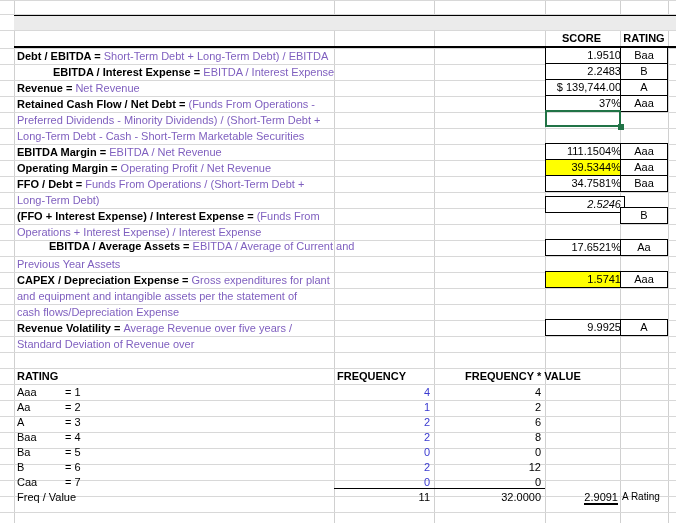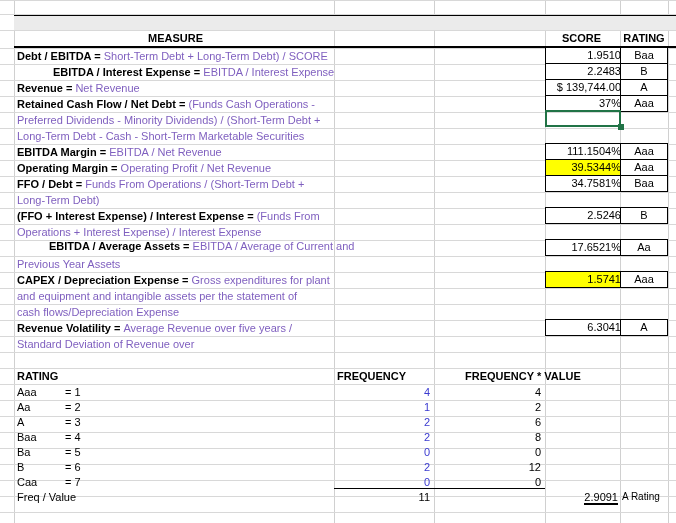--- a/index.html
+++ b/index.html
@@ -165,29 +165,28 @@
       <div class="hgrid" style="top: 400px;"></div>
       <div class="hgrid" style="top: 416px;"></div>
       <div class="hgrid" style="top: 432px;"></div>
       <div class="hgrid" style="top: 448px;"></div>
       <div class="hgrid" style="top: 464px;"></div>
       <div class="hgrid" style="top: 480px;"></div>
       <div class="hgrid" style="top: 496px;"></div>
       <div class="hgrid" style="top: 512px;"></div>
     </div>
 
-  <div class="hdr-label" style="left:17px; top:30px; width:317px; text-align:center;">MEASURE</div>
   <div class="hdr-label" style="left:545px; top:30px; width:73px; text-align:center;">SCORE</div>
   <div class="hdr-label" style="left:620px; top:30px; width:48px; text-align:center;">RATING</div>
 
   <div id="measure-rows">
-      <div class="cell meas" style="top: 48px;"><span class="bold">Debt / EBITDA</span><span class="bold"> = </span><span class="formula">Short-Term Debt + Long-Term Debt) / SCORE</span></div>
+      <div class="cell meas" style="top: 48px;"><span class="bold">Debt / EBITDA</span><span class="bold"> = </span><span class="formula">Short-Term Debt + Long-Term Debt) / EBITDA</span></div>
       <div class="cell meas" style="top: 64px; margin-left: 36px;"><span class="bold">EBITDA / Interest Expense</span><span class="bold"> = </span><span class="formula">EBITDA / Interest Expense</span></div>
       <div class="cell meas" style="top: 80px;"><span class="bold">Revenue</span><span class="bold"> = </span><span class="formula">Net Revenue</span></div>
-      <div class="cell meas" style="top: 96px;"><span class="bold">Retained Cash Flow / Net Debt</span><span class="bold"> = </span><span class="formula">(Funds Cash Operations -</span></div>
+      <div class="cell meas" style="top: 96px;"><span class="bold">Retained Cash Flow / Net Debt</span><span class="bold"> = </span><span class="formula">(Funds From Operations -</span></div>
       <div class="cell meas" style="top: 112px;"><span class="formula">Preferred Dividends - Minority Dividends) / (Short-Term Debt +</span></div>
       <div class="cell meas" style="top: 128px;"><span class="formula">Long-Term Debt - Cash - Short-Term Marketable Securities</span></div>
       <div class="cell meas" style="top: 144px;"><span class="bold">EBITDA Margin</span><span class="bold"> = </span><span class="formula">EBITDA / Net Revenue</span></div>
       <div class="cell meas" style="top: 160px; text-align: right;"><span class="bold">Operating Margin</span><span class="bold"> = </span><span class="formula">Operating Profit / Net Revenue</span></div>
       <div class="cell meas" style="top: 176px;"><span class="bold">FFO / Debt</span><span class="bold"> = </span><span class="formula">Funds From Operations / (Short-Term Debt +</span></div>
       <div class="cell meas" style="top: 192px;"><span class="formula"> Long-Term Debt)</span></div>
       <div class="cell meas" style="top: 208px;"><span class="bold">(FFO + Interest Expense) / Interest Expense</span><span class="bold"> = </span><span class="formula">(Funds From</span></div>
       <div class="cell meas" style="top: 224px;"><span class="formula">Operations + Interest Expense) / Interest Expense</span></div>
       <div class="cell meas" style="top: 238px; padding-left: 32px;"><span class="bold">EBITDA / Average Assets</span><span class="bold"> = </span><span class="formula">EBITDA / Average of Current and</span></div>
       <div class="cell meas" style="top: 256px;"><span class="formula">Previous Year Assets</span></div>
@@ -205,27 +204,27 @@
       <div class="boxcell score" style="top: 79px;">$ 139,744.00</div>
       <div class="boxcell rating" style="top: 79px;">A</div>
       <div class="boxcell score" style="top: 95px;">37%</div>
       <div class="boxcell rating" style="top: 95px;">Aaa</div>
       <div class="boxcell score" style="top: 143px;">111.1504%</div>
       <div class="boxcell rating" style="top: 143px;">Aaa</div>
       <div class="boxcell score hl" style="top: 159px;">39.5344%</div>
       <div class="boxcell rating" style="top: 159px;">Aaa</div>
       <div class="boxcell score" style="top: 175px;">34.7581%</div>
       <div class="boxcell rating" style="top: 175px;">Baa</div>
-      <div class="boxcell score" style="top: 207px;">2.5246</div>
+      <div class="boxcell score" style="top: 196px; font-style: italic;">2.5246</div>
       <div class="boxcell rating" style="top: 207px;">B</div>
       <div class="boxcell score" style="top: 239px;">17.6521%</div>
       <div class="boxcell rating" style="top: 239px;">Aa</div>
       <div class="boxcell score hl" style="top: 271px;">1.5741</div>
       <div class="boxcell rating" style="top: 271px;">Aaa</div>
-      <div class="boxcell score" style="top: 319px;">6.3041</div>
+      <div class="boxcell score" style="top: 319px;">9.9925</div>
       <div class="boxcell rating" style="top: 319px;">A</div>
     </div>
 
   <div class="selbox" style="left:545px; top:110px; width:76px; height:17px;"></div>
   <div class="selhandle" style="left:618px; top:124px;"></div>
 
   <div class="hdr-label" style="left:17px; top:368px;">RATING</div>
   <div class="hdr-label" style="left:337px; top:368px;">FREQUENCY</div>
   <div class="hdr-label" style="left:437px; top:368px;padding-left:28px;">FREQUENCY * VALUE</div>
 
@@ -258,18 +257,19 @@
       <div class="cell" style="left: 65px; top: 474px;">= 7</div>
       <div class="cell num-right freqnum" style="left: 334px; top: 474px; width: 96px;">0</div>
       <div class="cell num-right" style="left: 434px; top: 474px; width: 107px;">0</div>
     </div>
 
   <div class="sumline" style="left:334px; top:488px; width:100px;"></div>
   <div class="sumline" style="left:434px; top:488px; width:111px;"></div>
 
   <div class="cell" style="left:17px; top:489px;">Freq / Value</div>
   <div class="cell num-right" style="left:334px; top:489px; width:96px;">11</div>
+  <div class="cell num-right" style="left:434px; top:489px; width:107px;">32.0000</div>
   <div class="cell num-right" style="left:545px; top:489px; width:73px; font-weight:normal;">
     <span class="underline-strong">2.9091</span>
   </div>
   <div class="cell" style="left:622px; top:489px; font-size:10px;">A Rating</div>
 
 </div>
 
 </body></html>

